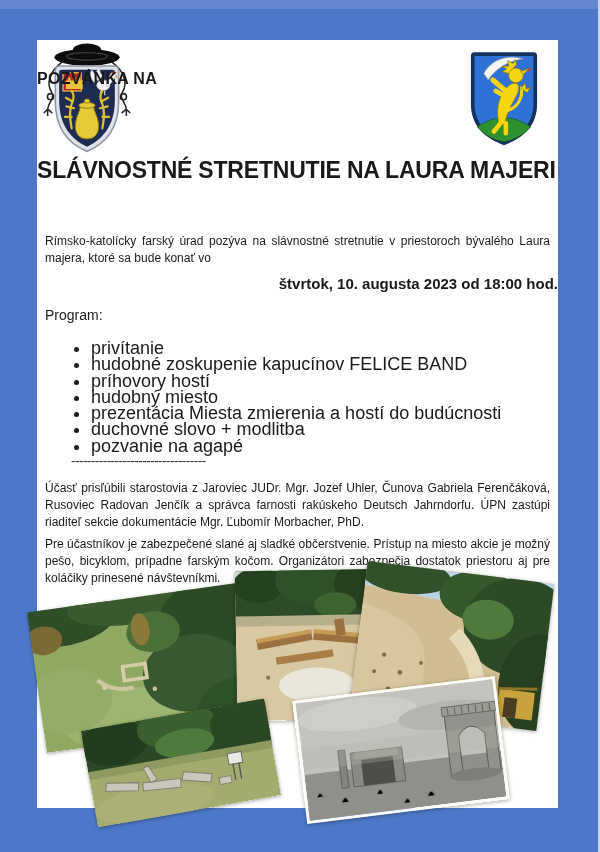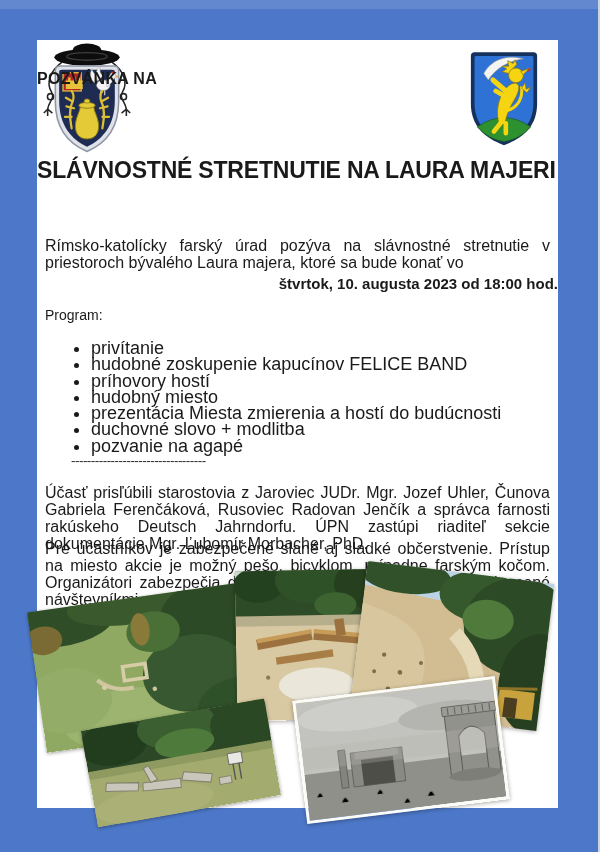--- a/index.html
+++ b/index.html
@@ -9,21 +9,21 @@
   .page-edge-right{position:absolute;right:0;top:0;width:2px;height:100%;background:#ccd4e4;}
   .sheet{position:absolute;left:37px;top:40px;width:521px;height:768px;background:#ffffff;z-index:1;}
 
   .kicker{position:absolute;top:30px;left:0;width:100%;text-align:left;
           font-size:16px;font-weight:bold;letter-spacing:.3px;}
   .crest-left{position:absolute;left:2px;top:2px;width:96px;height:116px;}
   .crest-right{position:absolute;right:8px;top:5px;width:92px;height:104px;}
   .title{position:absolute;top:117px;left:0;width:100%;text-align:left;white-space:nowrap;
          font-size:23px;font-weight:bold;letter-spacing:-0.2px;}
 
-  .para{position:absolute;left:8px;right:8px;font-size:16px;line-height:17px;text-align:justify;}
+  .para{position:absolute;left:8px;right:8px;font-size:12px;line-height:17px;text-align:justify;}
   .intro{top:181px;}
   .date-line{position:absolute;top:235px;left:0;width:100%;text-align:right;
              font-size:15px;font-weight:bold;}
   .program-label{position:absolute;top:267px;left:8px;font-size:14px;}
   .program-list{position:absolute;top:300px;left:8px;right:8px;margin:0;padding:0 0 0 46px;
                 font-size:18px;}
   .program-list li{line-height:16.3px;list-style:disc;}
   .separator{position:absolute;top:413px;left:34px;font-size:13.4px;letter-spacing:-.5px;color:#2a2a2a;}
   .guests{top:428px;}
   .logistics{top:484px;}

